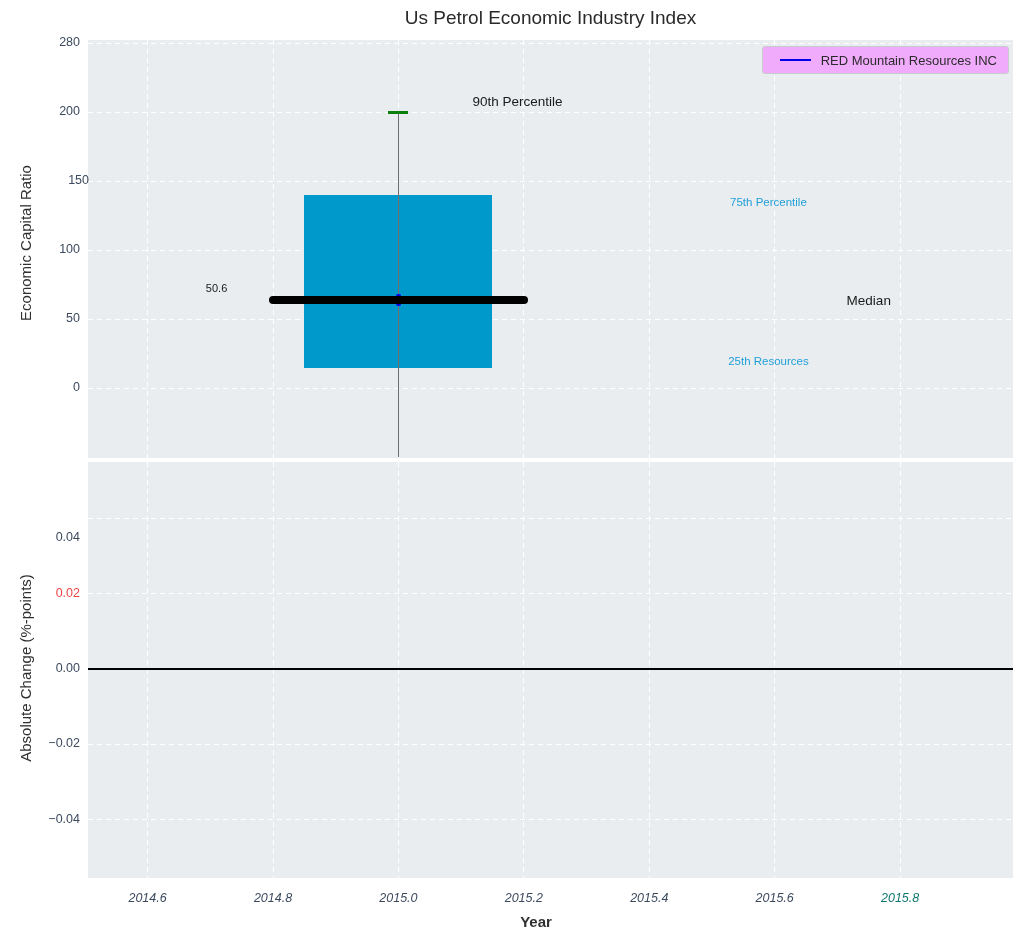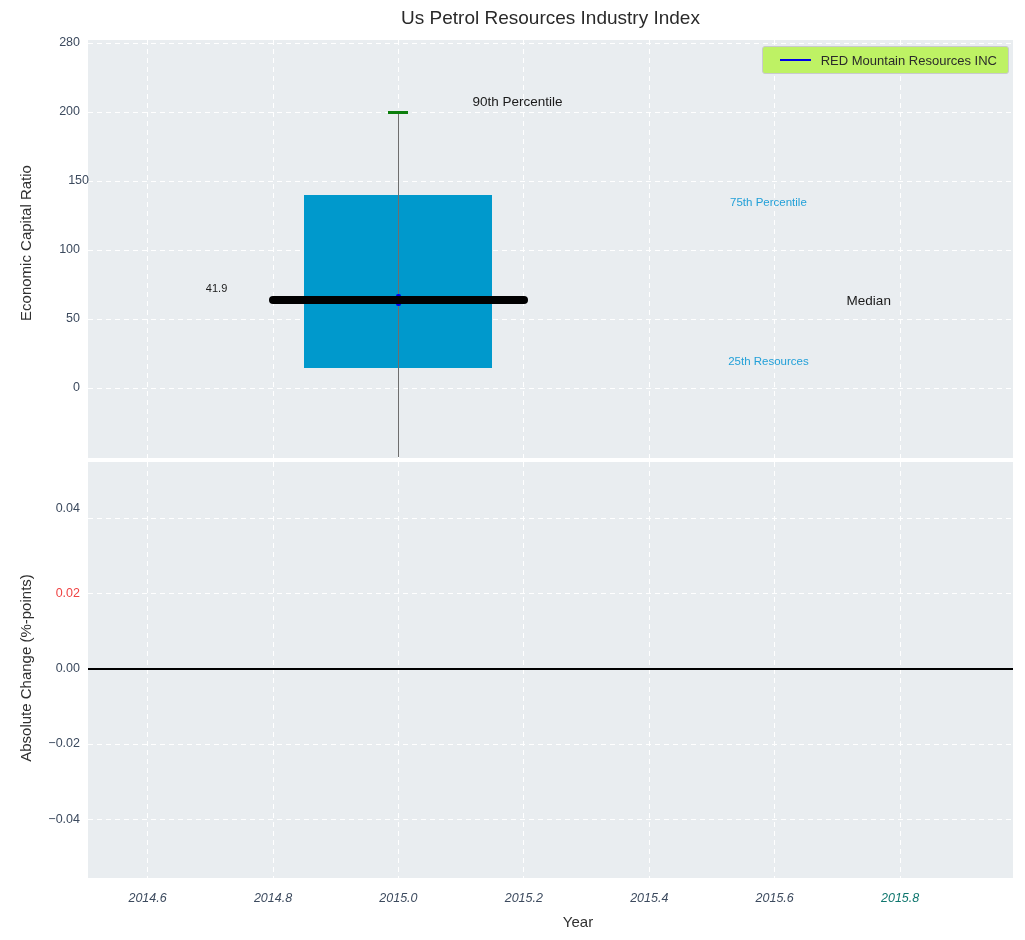--- a/index.html
+++ b/index.html
@@ -6,45 +6,45 @@
   html,body { background:#ffffff; font-family:"Liberation Sans", sans-serif; }
   #figure { position:relative; width:1025px; height:940px; background:#ffffff; overflow:hidden; }
   .panel { position:absolute; z-index:0; }
   .title { position:absolute; left:88px; width:925px; top:7px; text-align:center;
            font-size:19px; color:#2a2a2a; z-index:6; }
   .ylabel { position:absolute; white-space:nowrap; font-size:15px; color:#303030;
             transform:translate(-50%,-50%) rotate(-90deg); z-index:6; }
   .xlabel { position:absolute; white-space:nowrap; font-size:15px; color:#303030;
             transform:translate(-50%,-50%); z-index:6; }
   .legend { position:absolute; top:46px; right:16px; height:28px; display:flex; align-items:center;
-            gap:10px; padding:0 11px 0 17px; background:#bef264; border:1px solid #c9cacd;
+            gap:10px; padding:0 11px 0 17px; background:#f0abfc; border:1px solid #c9cacd;
             border-radius:3px; z-index:7; }
   .legend-line { display:inline-block; width:31px; height:2.5px; }
   .legend-text { font-size:13px; color:#2b2b2b; }
   .grid-v { position:absolute; width:1px; z-index:1;
             background:repeating-linear-gradient(180deg,#ffffff 0 5px,rgba(255,255,255,0) 5px 9px); }
   .grid-h { position:absolute; height:1px; z-index:1;
             background:repeating-linear-gradient(90deg,#ffffff 0 5px,rgba(255,255,255,0) 5px 9px); }
   .ytick { position:absolute; width:60px; text-align:right; font-size:12.5px; z-index:6; }
   .xtick { position:absolute; width:70px; text-align:center; font-size:12.5px; z-index:6;font-style:italic; }
   .anno  { position:absolute; white-space:nowrap; transform:translate(-50%,-50%); z-index:6; }
   .shape { position:absolute; }
 </style>
 </head>
 <body>
 
 <div id="figure">
-  <div class="title">Us Petrol Resources Industry Index</div>
+  <div class="title">Us Petrol Economic Industry Index</div>
 
   <div id="panel-top" class="panel" style="left: 88px; top: 40px; width: 925px; height: 418px; background: rgb(233, 237, 240);"></div>
   <div id="panel-bottom" class="panel" style="left: 88px; top: 462px; width: 925px; height: 416px; background: rgb(233, 237, 240);"></div>
 
   <div id="ylabel-top" class="ylabel" style="left:25px; top:243px;">Economic Capital Ratio</div>
   <div id="ylabel-bottom" class="ylabel" style="left:25px; top:668px;">Absolute Change (%-points)</div>
-  <div class="xlabel" style="left:578px; top:921px;">Year</div>
+  <div class="xlabel" style="left:536px; top:921px;font-weight:bold;">Year</div>
 
   <div class="legend">
     <span class="legend-line" id="legend-line" style="background: rgb(0, 0, 232);"></span>
     <span class="legend-text">RED Mountain Resources INC</span>
   </div>
 <div class="grid-v" style="left: 147.076px; top: 40px; height: 418px;"></div>
     <div class="grid-v" style="left: 272.5px; top: 40px; height: 418px;"></div>
     <div class="grid-v" style="left: 397.924px; top: 40px; height: 418px;"></div>
     <div class="grid-v" style="left: 523.347px; top: 40px; height: 418px;"></div>
     <div class="grid-v" style="left: 648.771px; top: 40px; height: 418px;"></div>
@@ -60,42 +60,42 @@
     <div class="ytick" style="left: 20px; top: 311.219px; color: rgb(60, 74, 94);">50</div>
     <div class="ytick" style="left: 20px; top: 242.174px; color: rgb(60, 74, 94);">100</div>
     <div class="ytick" style="left: 29px; top: 173.129px; color: rgb(60, 74, 94);">150</div>
     <div class="ytick" style="left: 20px; top: 104.083px; color: rgb(60, 74, 94);">200</div>
     <div class="ytick" style="left: 20px; top: 35.038px; color: rgb(60, 74, 94);">280</div>
     <div class="shape" style="left: 304.356px; top: 194.938px; width: 188.136px; height: 172.613px; background: rgb(0, 153, 204); z-index: 2;"></div>
     <div class="shape" style="left: 397.624px; top: 112.083px; width: 1.6px; height: 344.917px; background: rgb(110, 110, 110); z-index: 3;"></div>
     <div class="shape" style="left: 388.39px; top: 110.583px; width: 20.0678px; height: 3.2px; background: rgb(12, 126, 12); z-index: 3;"></div>
     <div class="shape" style="left: 395.924px; top: 293.886px; width: 5px; height: 12px; border-radius: 2px; background: rgb(0, 0, 232); z-index: 4;"></div>
     <div class="shape" style="left: 269px; top: 295.886px; width: 258.847px; height: 8px; border-radius: 4px; background: rgb(0, 0, 0); z-index: 5;"></div>
-    <div class="anno" style="left: 216.559px; top: 288.149px; font-size: 11px; color: rgb(26, 26, 26);">41.9</div>
+    <div class="anno" style="left: 216.559px; top: 288.149px; font-size: 11px; color: rgb(26, 26, 26);">50.6</div>
     <div class="anno" style="left: 517.576px; top: 101.036px; font-size: 13.5px; color: rgb(26, 26, 26);">90th Percentile</div>
     <div class="anno" style="left: 768.424px; top: 201.842px; font-size: 11.5px; color: rgb(34, 160, 216);">75th Percentile</div>
     <div class="anno" style="left: 868.763px; top: 299.886px; font-size: 13.5px; color: rgb(26, 26, 26);">Median</div>
     <div class="anno" style="left: 768.424px; top: 360.646px; font-size: 11.5px; color: rgb(34, 160, 216);">25th Resources</div>
     <div class="grid-v" style="left: 147.076px; top: 462px; height: 416px;"></div>
     <div class="grid-v" style="left: 272.5px; top: 462px; height: 416px;"></div>
     <div class="grid-v" style="left: 397.924px; top: 462px; height: 416px;"></div>
     <div class="grid-v" style="left: 523.347px; top: 462px; height: 416px;"></div>
     <div class="grid-v" style="left: 648.771px; top: 462px; height: 416px;"></div>
     <div class="grid-v" style="left: 774.195px; top: 462px; height: 416px;"></div>
     <div class="grid-v" style="left: 899.619px; top: 462px; height: 416px;"></div>
     <div class="grid-h" style="left: 88px; top: 819.094px; width: 925px;"></div>
     <div class="grid-h" style="left: 88px; top: 743.732px; width: 925px;"></div>
     <div class="grid-h" style="left: 88px; top: 668.37px; width: 925px;"></div>
     <div class="grid-h" style="left: 88px; top: 593.007px; width: 925px;"></div>
     <div class="grid-h" style="left: 88px; top: 517.645px; width: 925px;"></div>
     <div class="ytick" style="left: 20px; top: 811.594px; color: rgb(60, 74, 94);">−0.04</div>
     <div class="ytick" style="left: 20px; top: 736.232px; color: rgb(60, 74, 94);">−0.02</div>
     <div class="ytick" style="left: 20px; top: 660.87px; color: rgb(60, 74, 94);">0.00</div>
     <div class="ytick" style="left: 20px; top: 585.507px; color: #ef4444;">0.02</div>
-    <div class="ytick" style="left: 20px; top: 501px; color: rgb(60, 74, 94);">0.04</div>
+    <div class="ytick" style="left: 20px; top: 530px; color: rgb(60, 74, 94);">0.04</div>
     <div class="xtick" style="left: 112.576px; top: 891px; color: rgb(60, 74, 94);">2014.6</div>
     <div class="xtick" style="left: 238px; top: 891px; color: rgb(60, 74, 94);">2014.8</div>
     <div class="xtick" style="left: 363.424px; top: 891px; color: rgb(60, 74, 94);">2015.0</div>
     <div class="xtick" style="left: 488.847px; top: 891px; color: rgb(60, 74, 94);">2015.2</div>
     <div class="xtick" style="left: 614.271px; top: 891px; color: rgb(60, 74, 94);">2015.4</div>
     <div class="xtick" style="left: 739.695px; top: 891px; color: rgb(60, 74, 94);">2015.6</div>
     <div class="xtick" style="left: 865.119px; top: 891px; color: #0f766e;">2015.8</div>
     <div class="shape" style="left: 88px; top: 667.87px; width: 925px; height: 1.8px; background: rgb(0, 0, 0); z-index: 5;"></div>
   </div>
 

